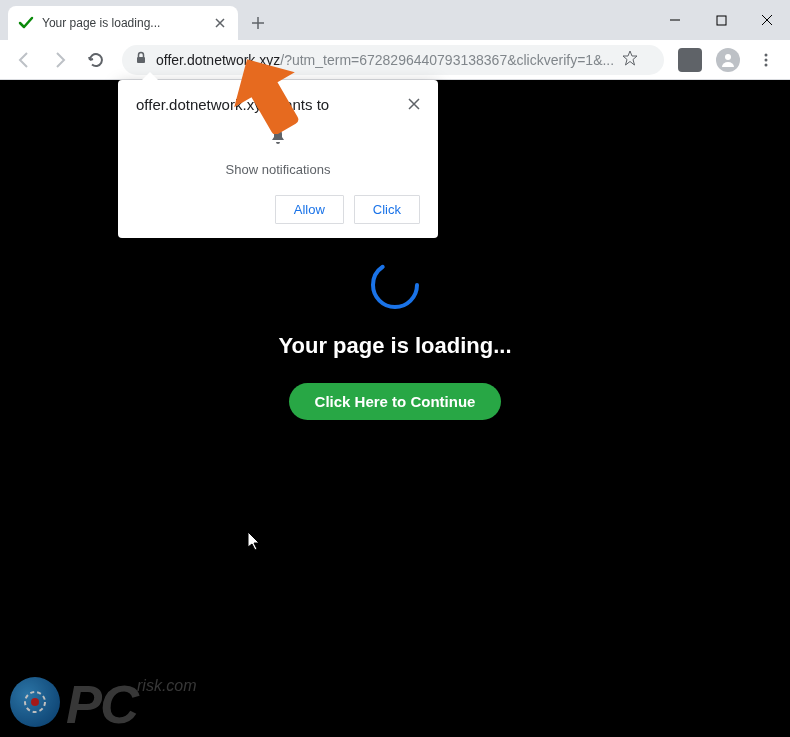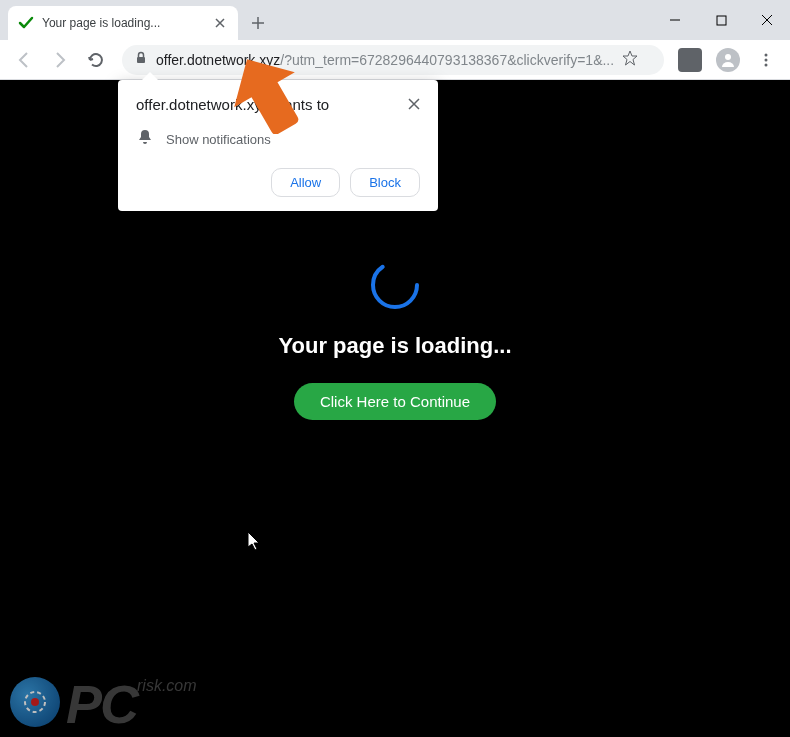--- a/index.html
+++ b/index.html
@@ -26,36 +26,36 @@
 .star-icon { color: #5f6368; margin-left: 8px; }
 .ext-icon { width: 24px; height: 24px; background: #5f6368; border-radius: 4px; margin: 0 4px; }
 .avatar { width: 24px; height: 24px; border-radius: 50%; background: #bdc1c6; margin: 0 6px; display: flex; align-items: center; justify-content: center; }
 
 
 .notif { position: absolute; top: 80px; left: 118px; width: 320px; background: #fff; border-radius: 4px; box-shadow: 0 4px 16px rgba(0,0,0,0.25); padding: 16px 18px 14px; z-index: 10; }
 .notif::before { content: ""; position: absolute; top: -8px; left: 24px; border-left: 8px solid transparent; border-right: 8px solid transparent; border-bottom: 8px solid #fff; }
 .notif-head { display: flex; }
 .notif-title { font-size: 15px; color: #202124; flex: 1; }
 .notif-close { color: #5f6368; cursor: pointer; }
-.notif-row { display: flex; align-items: center; margin-top: 14px; gap: 12px; }
+.notif-row { display: flex; align-items: center; margin-top: 14px; gap: 12px; flex-direction: column; }
 .bell { color: #5f6368; }
 .notif-text { font-size: 13px; color: #5f6368; }
 .notif-actions { display: flex; justify-content: flex-end; gap: 10px; margin-top: 18px; }
-.notif-btn { padding: 6px 18px; font-size: 13px; border: 1px solid #dadce0; background: #fff; color: #1a73e8; border-radius: 10px; cursor: pointer; }
+.notif-btn { padding: 6px 18px; font-size: 13px; border: 1px solid #dadce0; background: #fff; color: #1a73e8; border-radius: 1px; cursor: pointer; }
 
 
 .arrow-annot { position: absolute; top: 54px; left: 232px; z-index: 20; }
 
 
 .page { position: absolute; top: 80px; left: 0; right: 0; bottom: 0; background: #000; display: flex; flex-direction: column; align-items: center; justify-content: center; padding-bottom: 140px; }
 .spinner { width: 56px; height: 56px; margin-bottom: 20px; }
 .spinner svg { animation: spin 1.2s linear infinite; }
 @keyframes spin { to { transform: rotate(360deg); } }
 .loading-text { color: #fff; font-size: 22px; font-weight: bold; margin-bottom: 24px; }
-.cta { background: #28a745; color: #fff; border: none; padding: 10px 26px; font-size: 15px; font-weight: 400; border-radius: 22px; cursor: pointer; }
+.cta { background: #28a745; color: #fff; border: none; padding: 10px 26px; font-size: 15px; font-weight: 700; border-radius: 22px; cursor: pointer; }
 
 
 .cursor { position: absolute; left: 248px; top: 532px; z-index: 30; }
 
 
 .watermark { position: absolute; left: 10px; bottom: 6px; display: flex; opacity: 0.75; z-index: 5; }
 .wm-badge { width: 50px; height: 50px; border-radius: 50%; background: radial-gradient(circle at 35% 35%, #3a9bdc, #0a4d8c); display: flex; align-items: center; justify-content: center; margin-right: 6px; }
 .wm-text { font-family: Arial, sans-serif; font-size: 54px; font-weight: bold; font-style: italic; color: #4a4a4a; letter-spacing: -2px; line-height: 1; }
 .wm-suffix { font-size: 16px; font-weight: normal; font-style: italic; color: #4a4a4a; }
 </style>
@@ -170,21 +170,21 @@
   <div class="notif-row">
     <span class="bell">
       <svg width="18" height="18" viewBox="0 0 18 18">
           <path d="M9 2 a4 4 0 0 1 4 4 v3 l2 3 H3 l2 -3 V6 a4 4 0 0 1 4 -4 Z M7 14 a2 2 0 0 0 4 0" fill="#5f6368"></path>
         </svg>
     </span>
     <span class="notif-text">Show notifications</span>
   </div>
   <div class="notif-actions">
     <button class="notif-btn">Allow</button>
-    <button class="notif-btn">Block</button>
+    <button class="notif-btn">Click</button>
   </div>
 </div>
 
 <div class="arrow-annot">
   <svg width="70" height="80" viewBox="0 0 70 80">
     <path d="M35 0 L70 35 L50 35 L50 75 Q50 80 45 80 L25 80 Q20 80 20 75 L20 35 L0 35 Z" fill="#e66a1f" transform="rotate(-30 35 40)"></path>
   </svg>
 </div>
 
 <div class="cursor">

